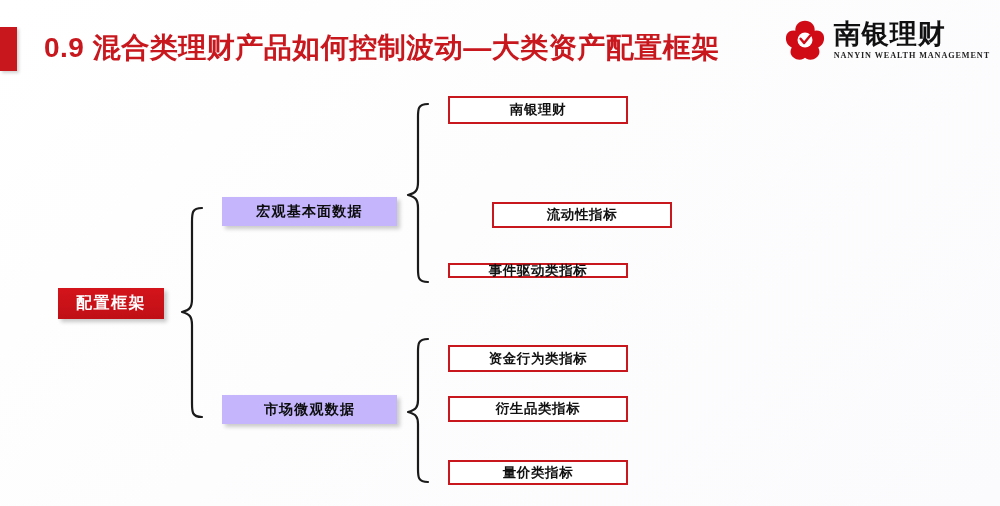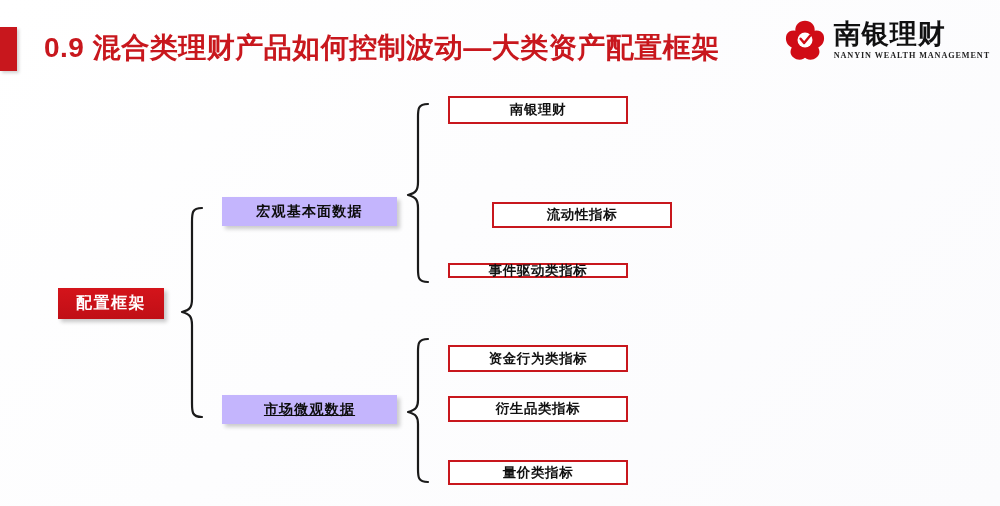--- a/index.html
+++ b/index.html
@@ -184,21 +184,21 @@
              L 20 171
              C 20 179, 20 184, 30 184"></path>
   </svg>
 
   <div class="node-leaf" style="left:448px; top:96px; width:180px; height:28px;">南银理财</div>
 
   <div class="node-leaf" style="left:448px; top:202px; width:180px; height:26px;margin-left:44px;">流动性指标</div>
 
   <div class="node-leaf" style="left:448px; top:263px; width:180px; height:15px;">事件驱动类指标</div>
 
-  <div class="node-branch" style="left:222px; top:395px; width:175px; height:29px;text-decoration:underline;">市场微观数据</div>
+  <div class="node-branch" style="left:222px; top:395px; width:175px; height:29px;">市场微观数据</div>
 
   <svg class="brace-svg" style="left:398px; top:333px; width:34px; height:155px;" viewBox="0 0 34 155">
     <path class="brace-path" d="M 30 6
              C 20 6, 20 11, 20 19
              L 20 67
              C 20 74, 18 77, 10 79
              C 18 81, 20 84, 20 91
              L 20 136
              C 20 144, 20 149, 30 149"></path>
   </svg>

